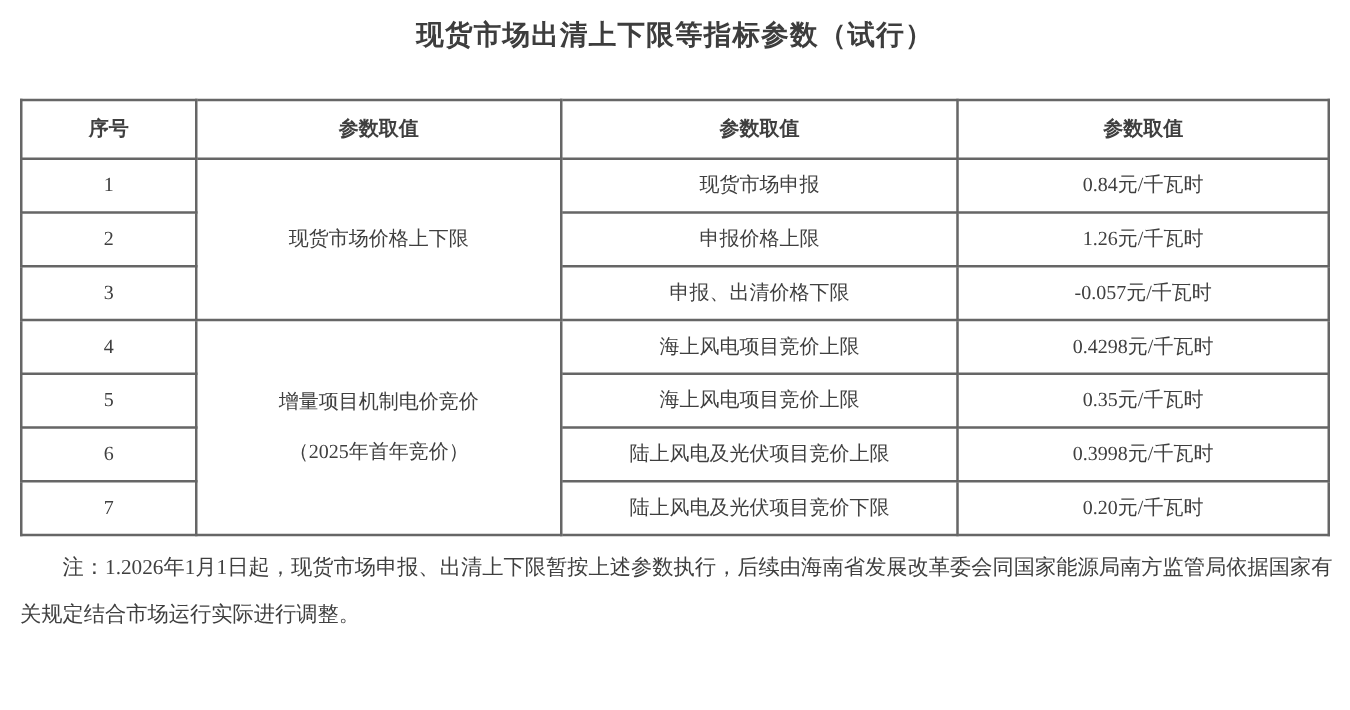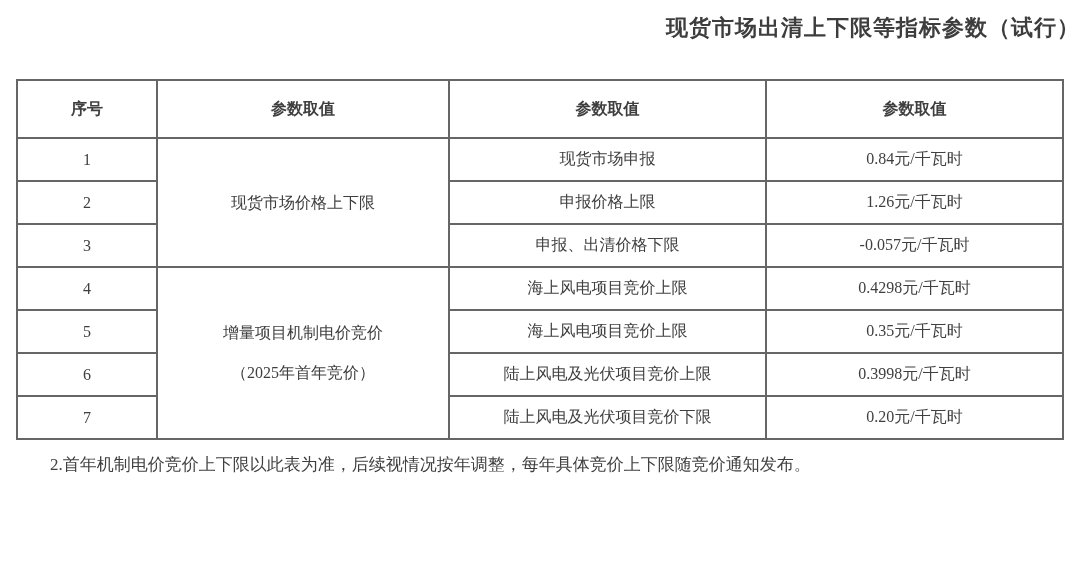--- a/index.html
+++ b/index.html
@@ -6,21 +6,21 @@
   html, body {
     width: 1080px;
     height: 568px;
     background: #ffffff;
     overflow: hidden;
     font-family: "Liberation Serif", "DejaVu Serif", serif;
     color: #3f3f3f;
   }
   .page-title {
     padding-top: 13px;
-    text-align: right;
+    text-align: center;
     font-size: 22px;
     font-weight: bold;
     letter-spacing: 1px;
     color: #3d3d3d;
   }
   table.params {
     margin: 36px 0 0 16px;
     width: 1046px;
     border-collapse: collapse;
     table-layout: fixed;
@@ -28,21 +28,21 @@
   table.params th,
   table.params td {
     border: 2px solid #666666;
     text-align: center;
     vertical-align: middle;
     font-size: 16px;
     color: #3f3f3f;
     padding: 0 4px;
   }
   table.params th {
-    height: 58px;
+    height: 47px;
     font-weight: bold;
     margin-top: 12px;
   }
   table.params td {
     height: 43px;
     font-weight: normal;
   }
   .stage-line {
     line-height: 40px;
     text-align: center;
@@ -119,14 +119,14 @@
     </tr>
     <tr>
       <td>7</td>
       <td>陆上风电及光伏项目竞价下限</td>
       <td>0.20元/千瓦时</td>
     </tr>
   </tbody>
 </table>
 
 <div class="notes">
-  <p>2.首年机制电价竞价上下限以此表为准，后续视情况按年调整，每年具体竞价上下限随竞价通知发布。</p>
+  <p>注：1.2026年1月1日起，现货市场申报、出清上下限暂按上述参数执行，后续由海南省发展改革委会同国家能源局南方监管局依据国家有关规定结合市场运行实际进行调整。</p>
 </div>
 
 </body></html>

